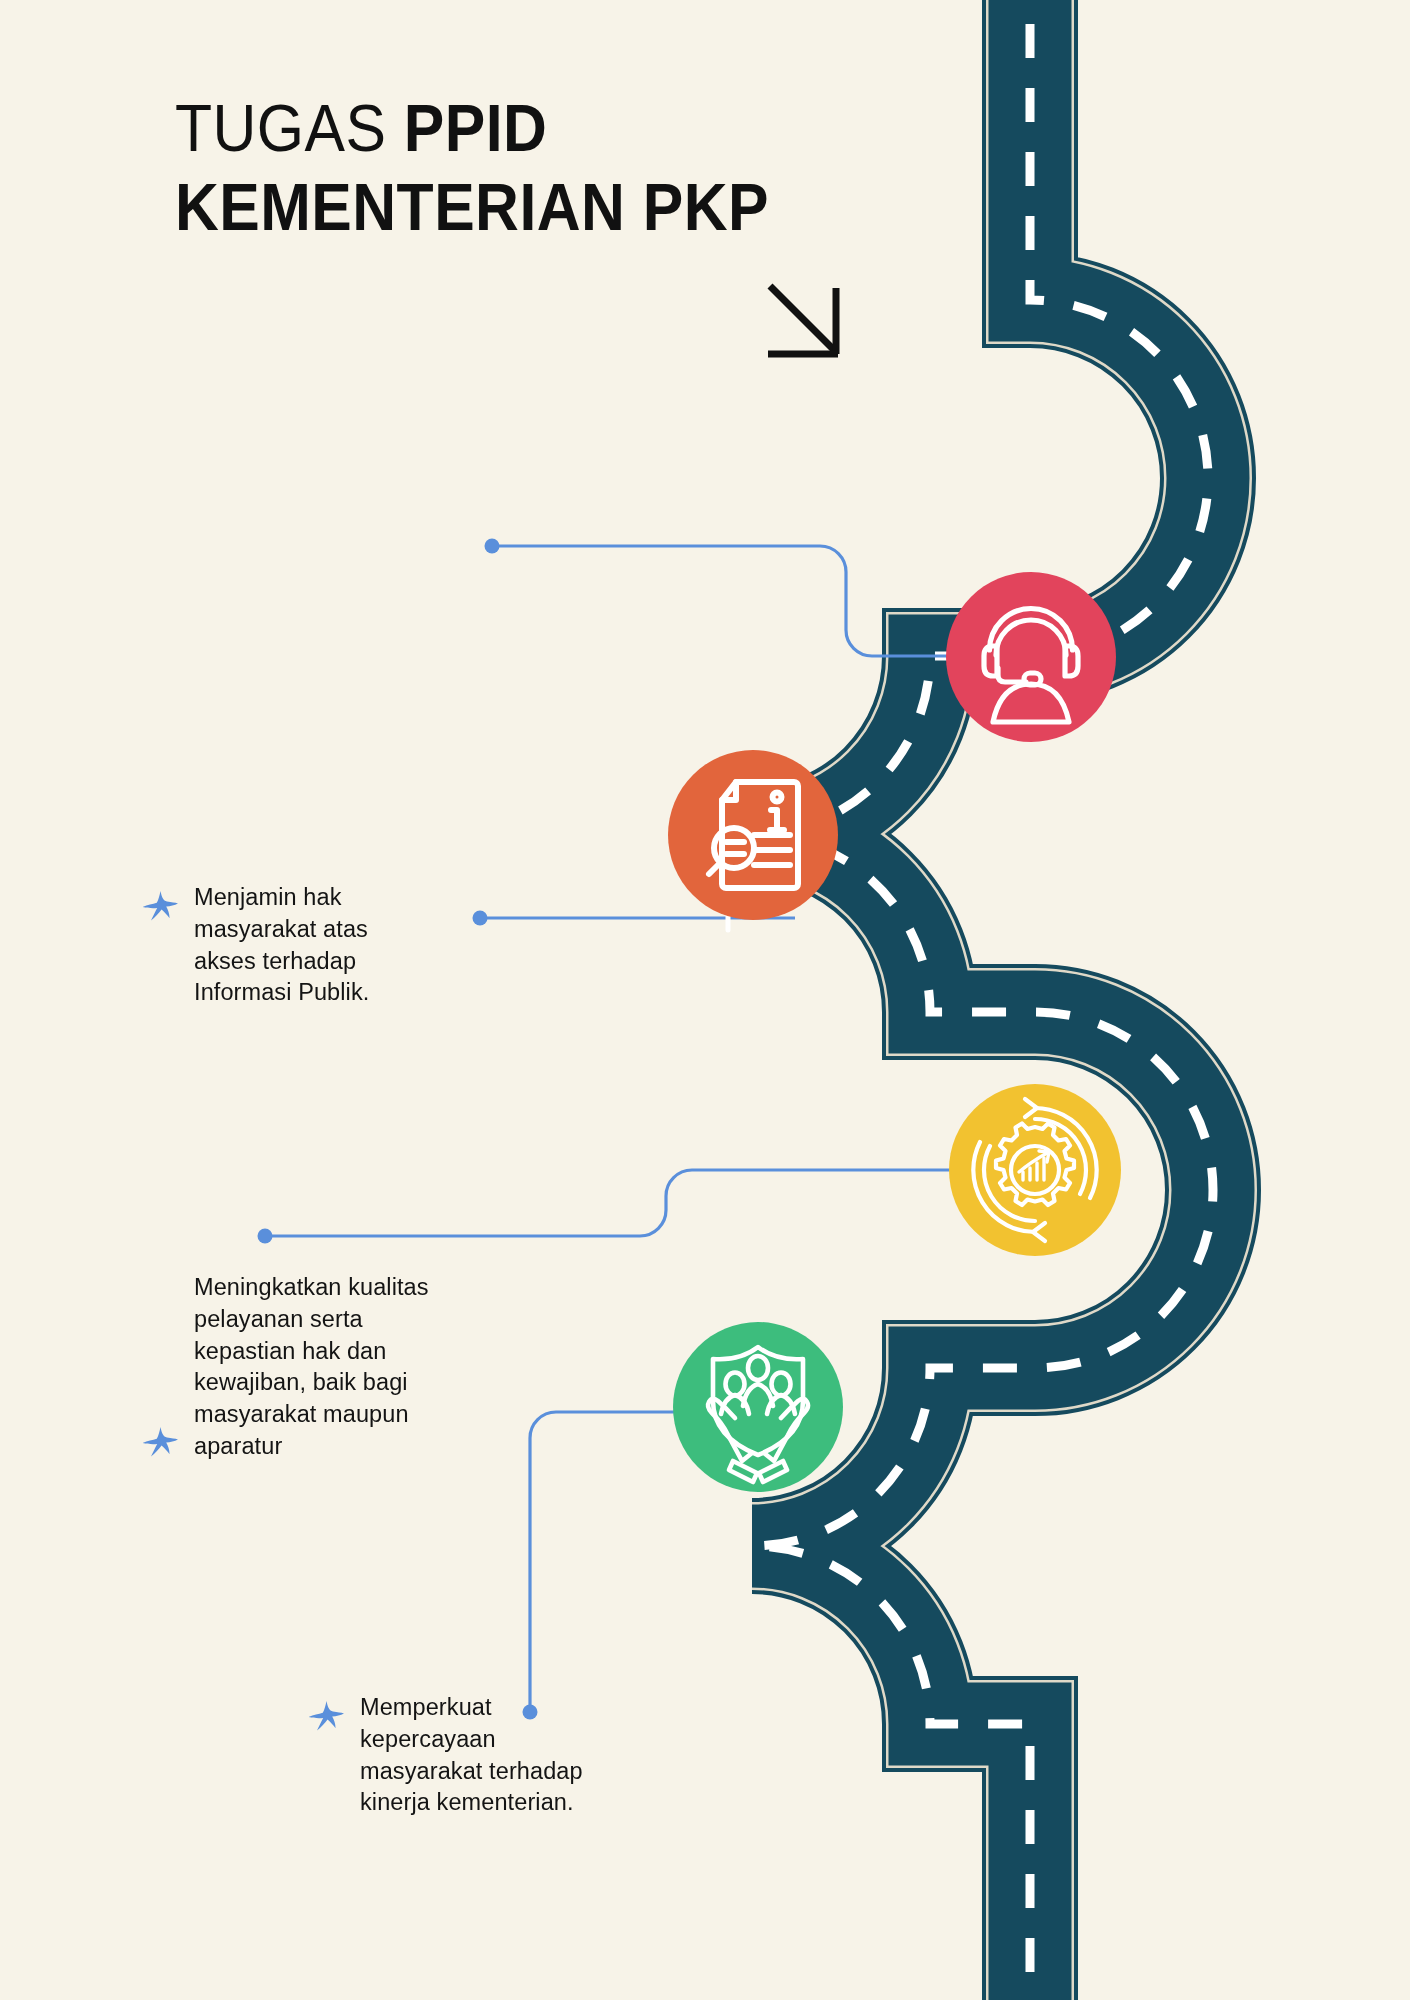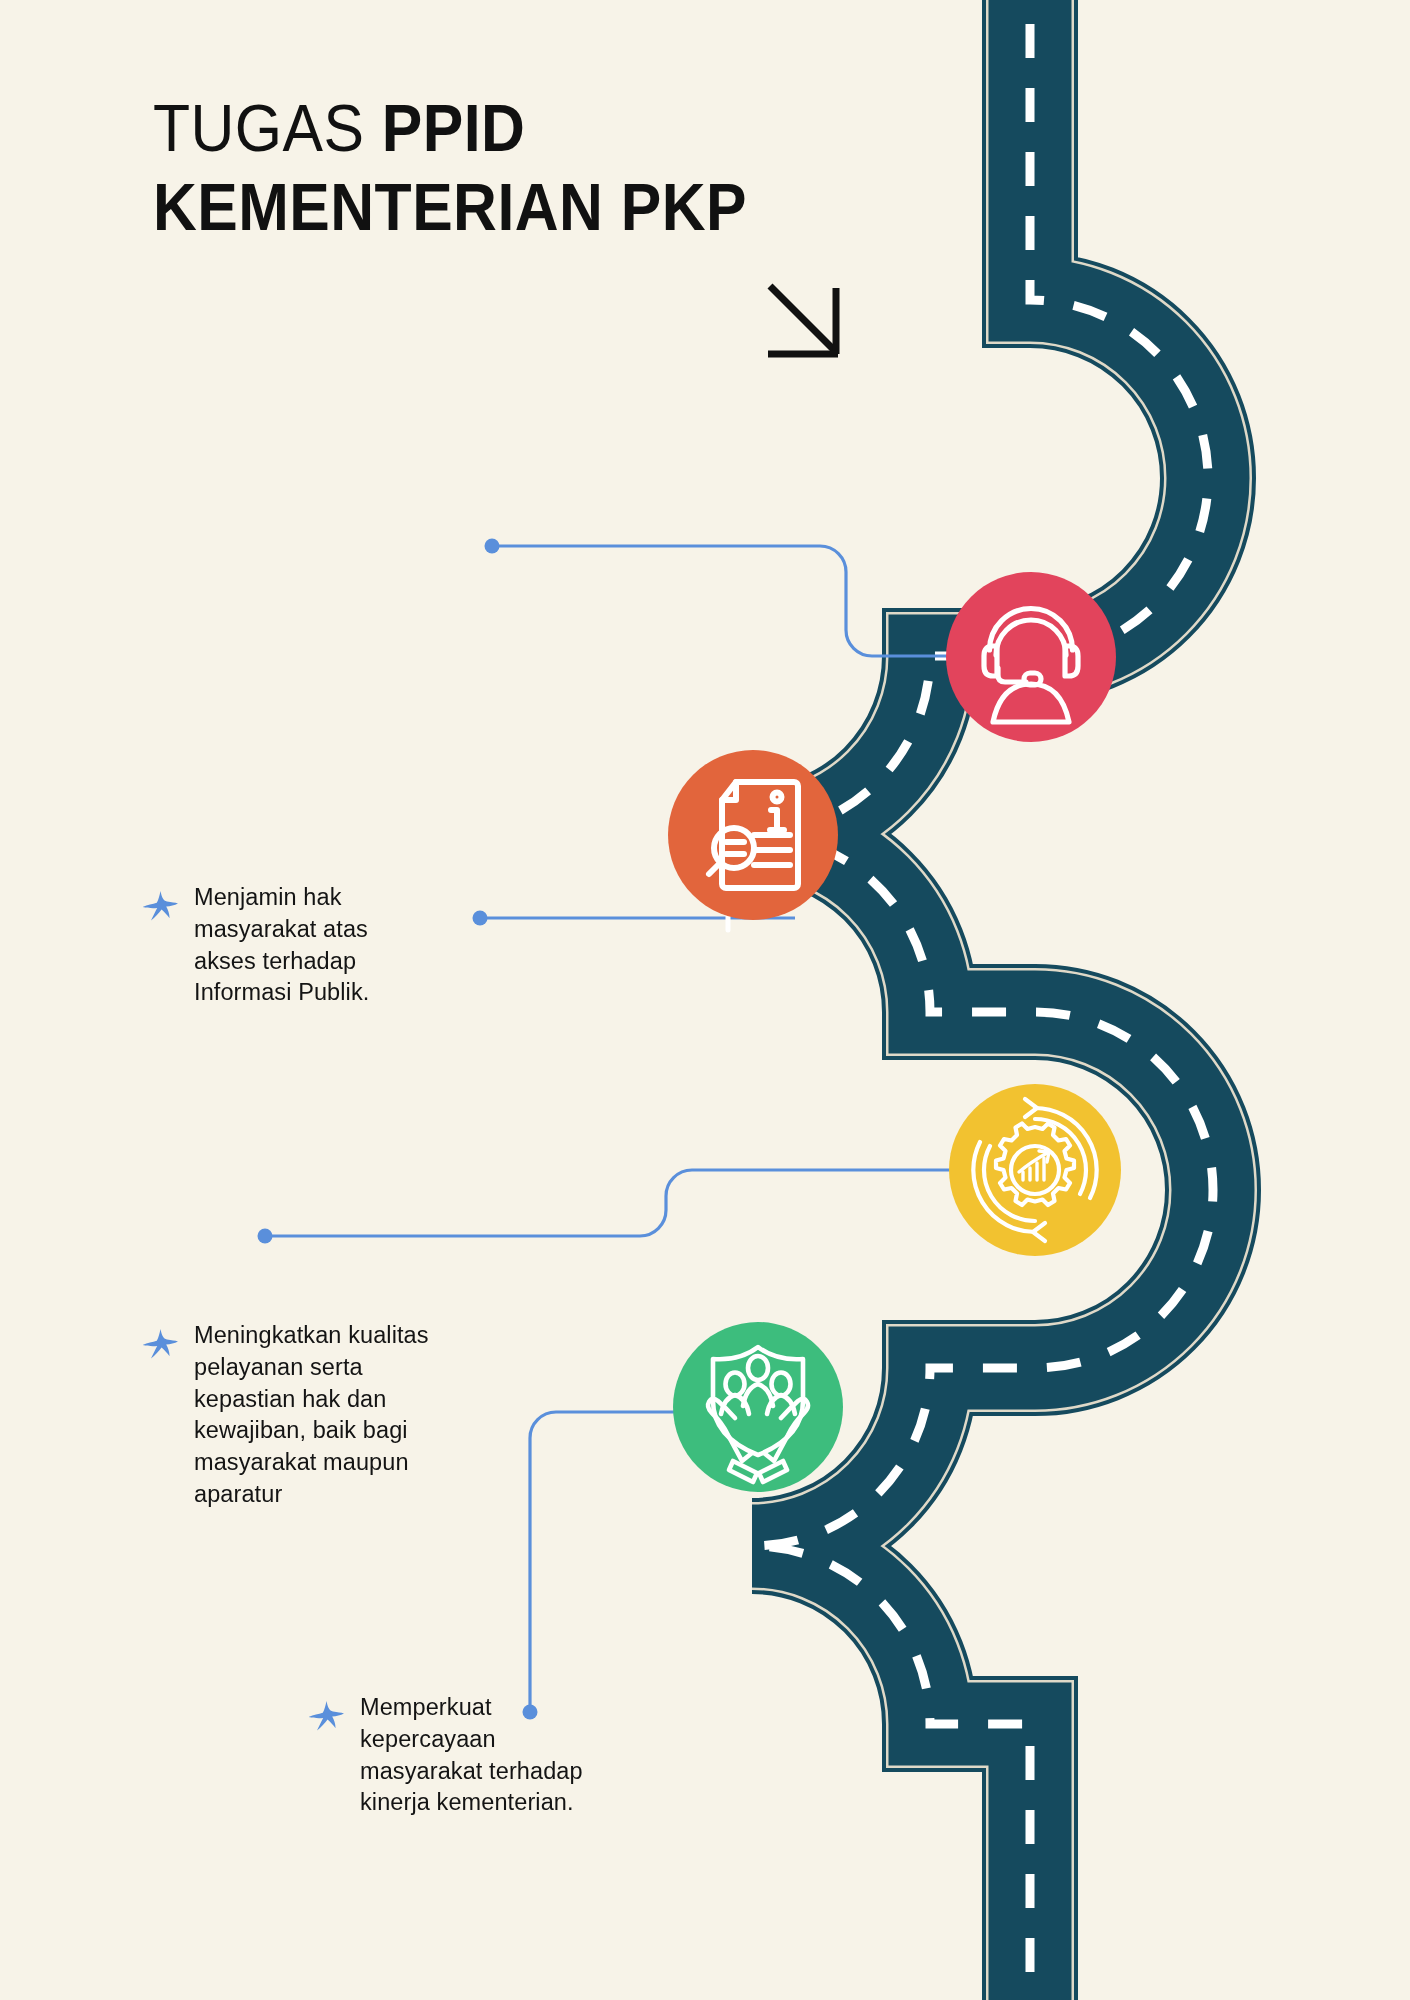--- a/index.html
+++ b/index.html
@@ -10,21 +10,21 @@
     font-family:"Liberation Sans","DejaVu Sans",sans-serif;
     position:relative;overflow:hidden;
   }
   #poster{position:absolute;inset:0;width:1410px;height:2000px;}
 
   
   .road-layer{position:absolute;left:0;top:0;width:1410px;height:2000px;}
 
   
   .heading{
-    position:absolute;left:153px;top:95px;width:760px;
+    position:absolute;left:175px;top:95px;width:760px;
     color:#111111;line-height:1.02;
     font-family:"Liberation Sans Narrow","Liberation Sans",sans-serif;
   }
   .heading .l1,.heading .l2{
     display:block;font-size:66px;letter-spacing:.5px;
     transform:scaleX(.92);transform-origin:left center;
     white-space:nowrap;
   }
   .heading .l1{font-weight:400;}
   .heading .l1 .bold{font-weight:800;}
@@ -35,21 +35,21 @@
   
   .block{position:absolute;display:flex;align-items:flex-start;gap:14px;}
   .star{flex:0 0 auto;width:40px;height:40px;margin-top:5px;}
   .btext{
     color:#141414;font-size:23.5px;line-height:1.355;
     white-space:pre-line;letter-spacing:.1px;
   }
 
   #block1{left:140px;top:436px;width:360px;}
   #block2{left:140px;top:866px;width:300px;margin-top:16px;}
-  #block3{left:140px;top:1320px;width:350px;}
+  #block3{left:140px;top:1272px;width:350px;align-items:flex-end;}
   #block4{left:306px;top:1692px;width:320px;}
 
   
   .connect-layer{position:absolute;left:0;top:0;width:1410px;height:2000px;}
 </style>
 </head>
 <body>
 
 <div id="poster">
 

